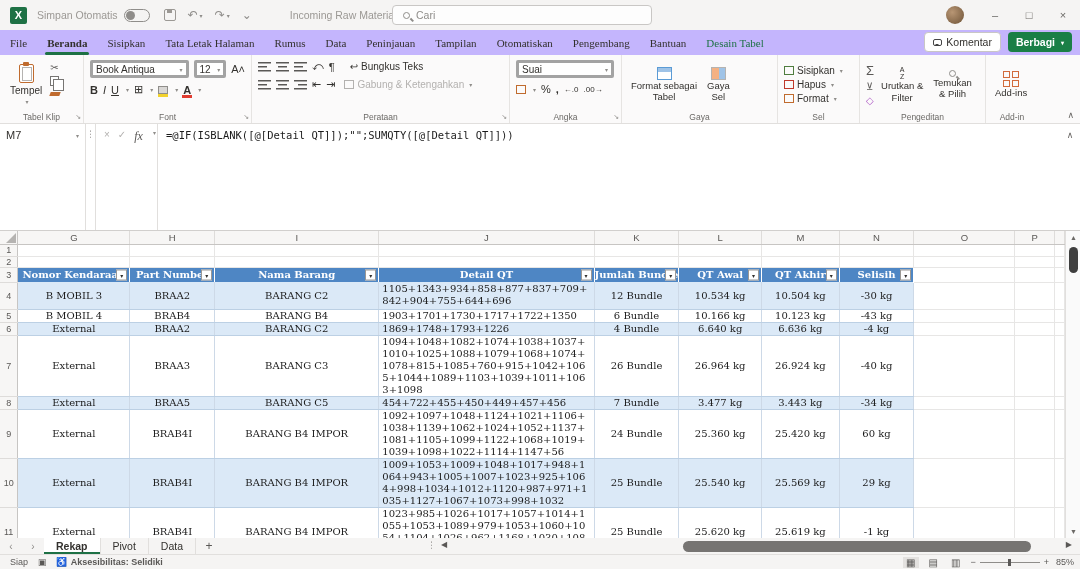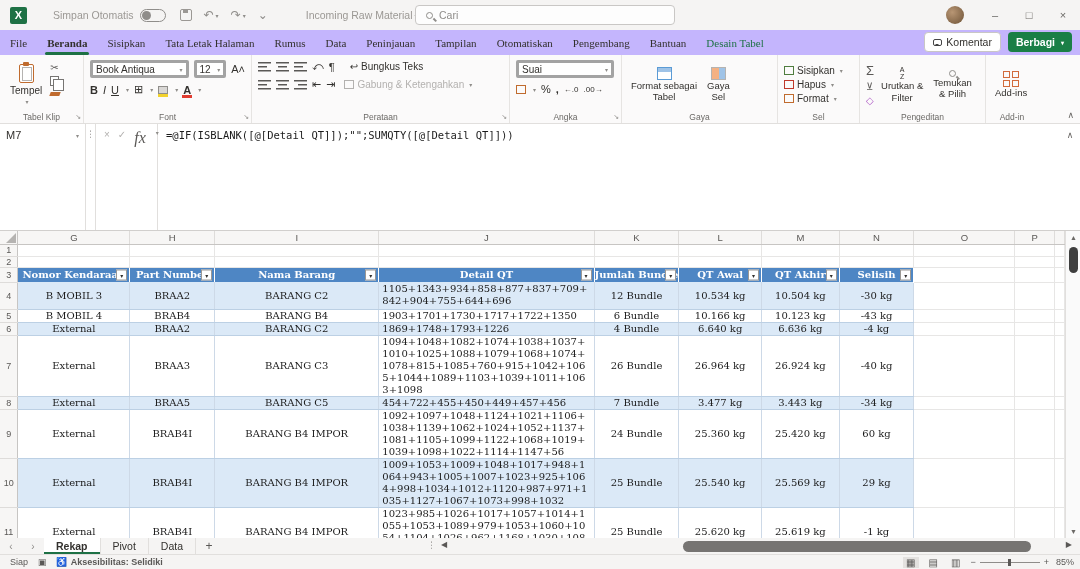--- a/index.html
+++ b/index.html
@@ -5,28 +5,28 @@
   * { margin:0; padding:0; box-sizing:border-box; }
   html,body { width:1080px; height:569px; overflow:hidden; background:#fff;
               font-family:"Liberation Sans", sans-serif; }
   #app { position:relative; width:1080px; height:569px; background:#f5f4f3; overflow:hidden; }
   .abs { position:absolute; }
 
   
   #titlebar { left:0; top:0; width:1080px; height:30px; background:#f5f4f3; display:flex; align-items:center; }
   .xl-logo { width:17px; height:17px; margin-left:10px; background:#1e7145; border-radius:2px;
              color:#fff; font-size:11px; font-weight:bold; display:flex; align-items:center; justify-content:center; }
-  .tb-txt { color:#9b9894; font-size:10.5px; margin-left:26px; }
+  .tb-txt { color:#9b9894; font-size:10.5px; margin-left:10px; }
   .toggle { width:26px; height:13px; border:1px solid #8f8d8a; border-radius:7px; margin-left:6px; position:relative; background:#f5f4f3; }
   .toggle::after { content:''; position:absolute; left:1px; top:1px; width:9px; height:9px; border-radius:50%; background:#8f8d8a; }
   .tb-ico { color:#8f8d8a; font-size:12px; margin-left:12px; }
   .caret { font-size:6px; color:#8f8d8a; margin-left:2px; }
   .floppy { width:12px; height:12px; border:1.5px solid #9b9894; border-radius:2px; margin-left:14px; position:relative; }
   .floppy::before { content:''; position:absolute; left:2px; top:0; width:5px; height:3px; background:#9b9894; }
-  .searchbox { position:absolute; left:415px; top:5px; width:260px; height:20px; background:#fdfdfd;
+  .searchbox { position:absolute; left:392px; top:5px; width:260px; height:20px; background:#fdfdfd;
                border:1px solid #c9c7c5; border-radius:4px; display:flex; align-items:center; color:#8f8d8a; font-size:10.5px; }
   .mag { width:7px; height:7px; border:1.5px solid #8f8d8a; border-radius:50%; position:relative; margin:0 6px 0 10px; }
   .mag::after { content:''; position:absolute; left:6px; top:6px; width:4px; height:1.5px; background:#8f8d8a; transform:rotate(45deg); }
   .win-right { position:absolute; right:0; top:0; height:30px; display:flex; align-items:center; }
   .avatar { width:18px; height:18px; border-radius:50%; background:radial-gradient(circle at 35% 35%, #b89674, #6d5236); margin-right:14px; }
   .winbtn { width:34px; height:30px; display:flex; align-items:center; justify-content:center; color:#6b6966; font-size:11px; }
 
   
   #tabrow { left:0; top:30px; width:1080px; height:25px; background:#c4b5fd; display:flex; align-items:center;font-family:Liberation Serif, serif; }
   .rtab { font-size:11px; color:#33312e; padding:5px 10px; position:relative; white-space:nowrap; }
@@ -85,21 +85,21 @@
   .addinico { width:16px; height:16px; display:grid; grid-template-columns:7px 7px; grid-template-rows:7px 7px; gap:2px; }
   .addinico span { border:1.5px solid #d26b3c; }
   .collapse { position:absolute; right:6px; bottom:3px; font-size:9px; color:#6b6966; }
 
   
   #fbar { left:0; top:124px; width:1080px; height:107px; background:#fff; border-bottom:1px solid #d1cfcd; display:flex; }
   .namebox { width:86px; border-right:1px solid #e1dfdd; position:relative; }
   .namebox-inner { height:22px; display:flex; align-items:center; justify-content:space-between; padding:0 6px; font-size:11px; color:#33312e; }
   .fdots { width:10px; border-right:1px solid #e1dfdd; color:#8f8d8a; font-size:9px; display:flex; justify-content:center; padding-top:5px; }
   .fbtns { width:62px; display:flex; gap:8px; padding:5px 6px 0 8px; color:#b3b1af; font-size:10px; border-right:1px solid #e1dfdd; }
-  .fx { font-style:italic; font-family:"Liberation Serif", serif; color:#5a5856; font-size:16px; }
+  .fx { font-style:italic; font-family:"Liberation Serif", serif; color:#5a5856; font-size:12px; }
   .fvalue { flex:1; font-family:"DejaVu Sans Mono", monospace; font-size:10.5px; color:#1b1b1b; padding:5px 8px; white-space:pre; }
   .fcollapse { width:20px; text-align:center; color:#6b6966; font-size:9px; padding-top:6px; }
 
   
   #gridwrap { left:0; top:231px; width:1065px; height:307px; background:#fff; overflow:hidden; }
   table#sheet { border-collapse:collapse; table-layout:fixed; }
   #sheet td { overflow:hidden; vertical-align:middle; }
   .corner { background:#f7f6f5; border-right:1px solid #c7c5c3; border-bottom:1px solid #c7c5c3; position:relative; }
   .corner::after { content:''; position:absolute; right:1px; bottom:1px; border:5px solid transparent; border-right-color:#b5b3b1; border-bottom-color:#b5b3b1; }
   .colhdr { background:#f7f6f5; border-right:1px solid #dedcda; border-bottom:1px solid #c7c5c3; color:#5a5856; font-size:9.5px; text-align:center; }

